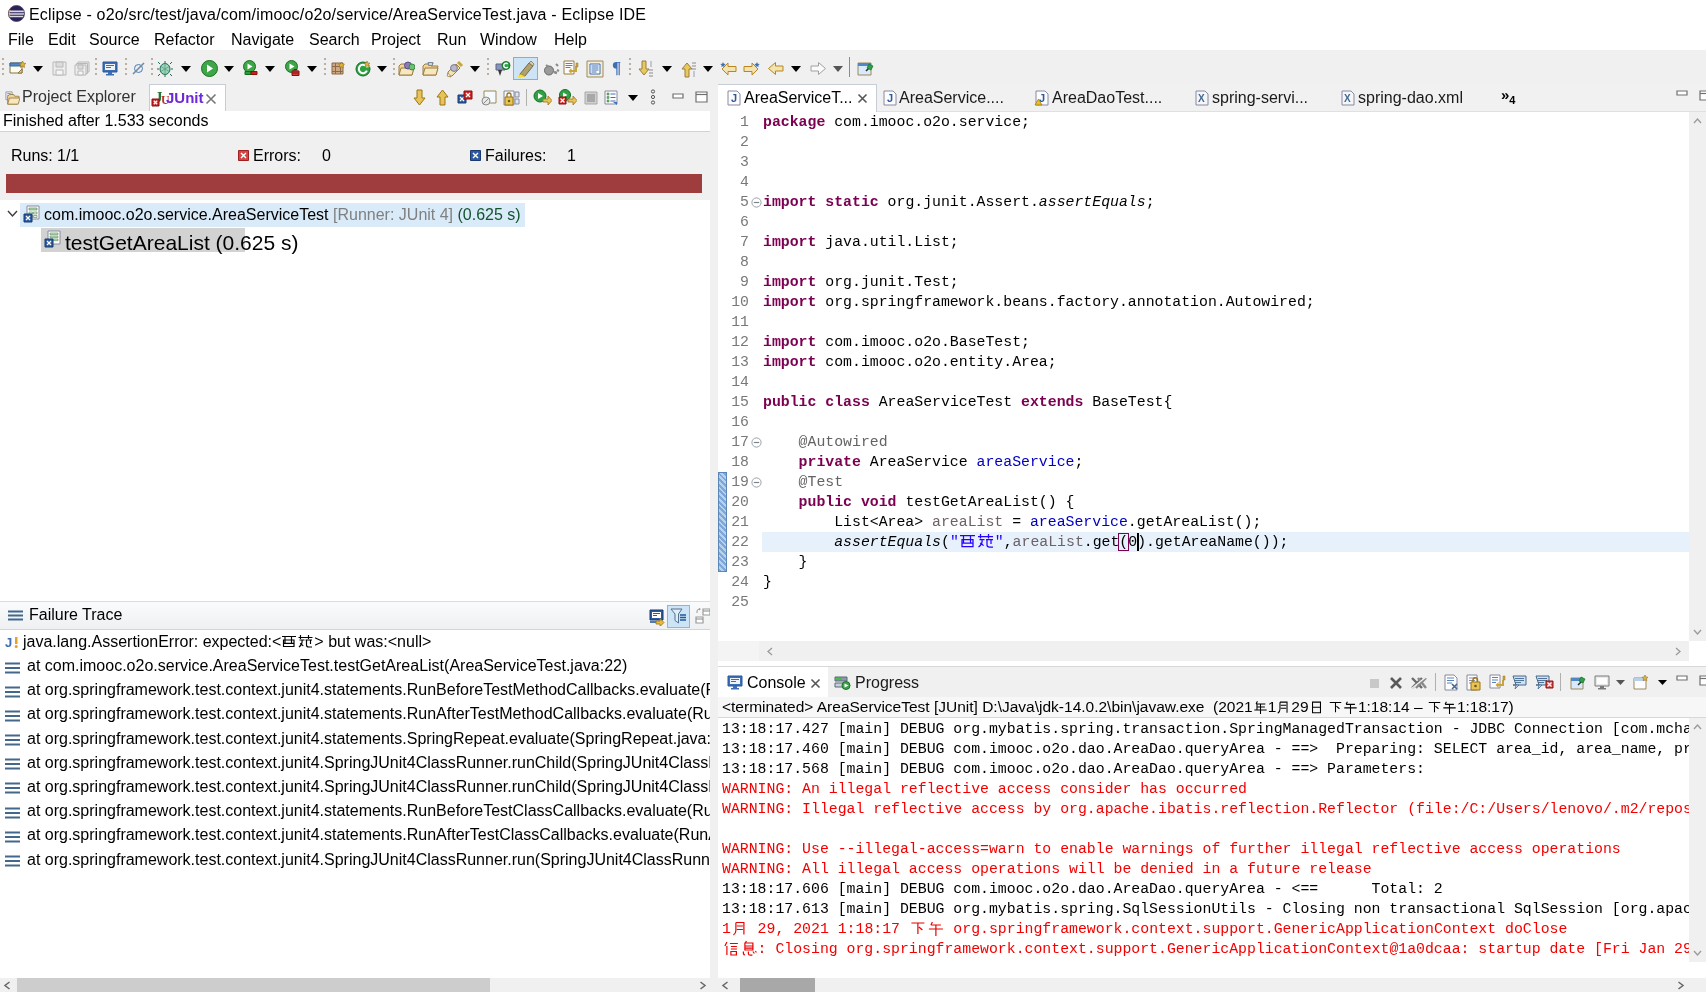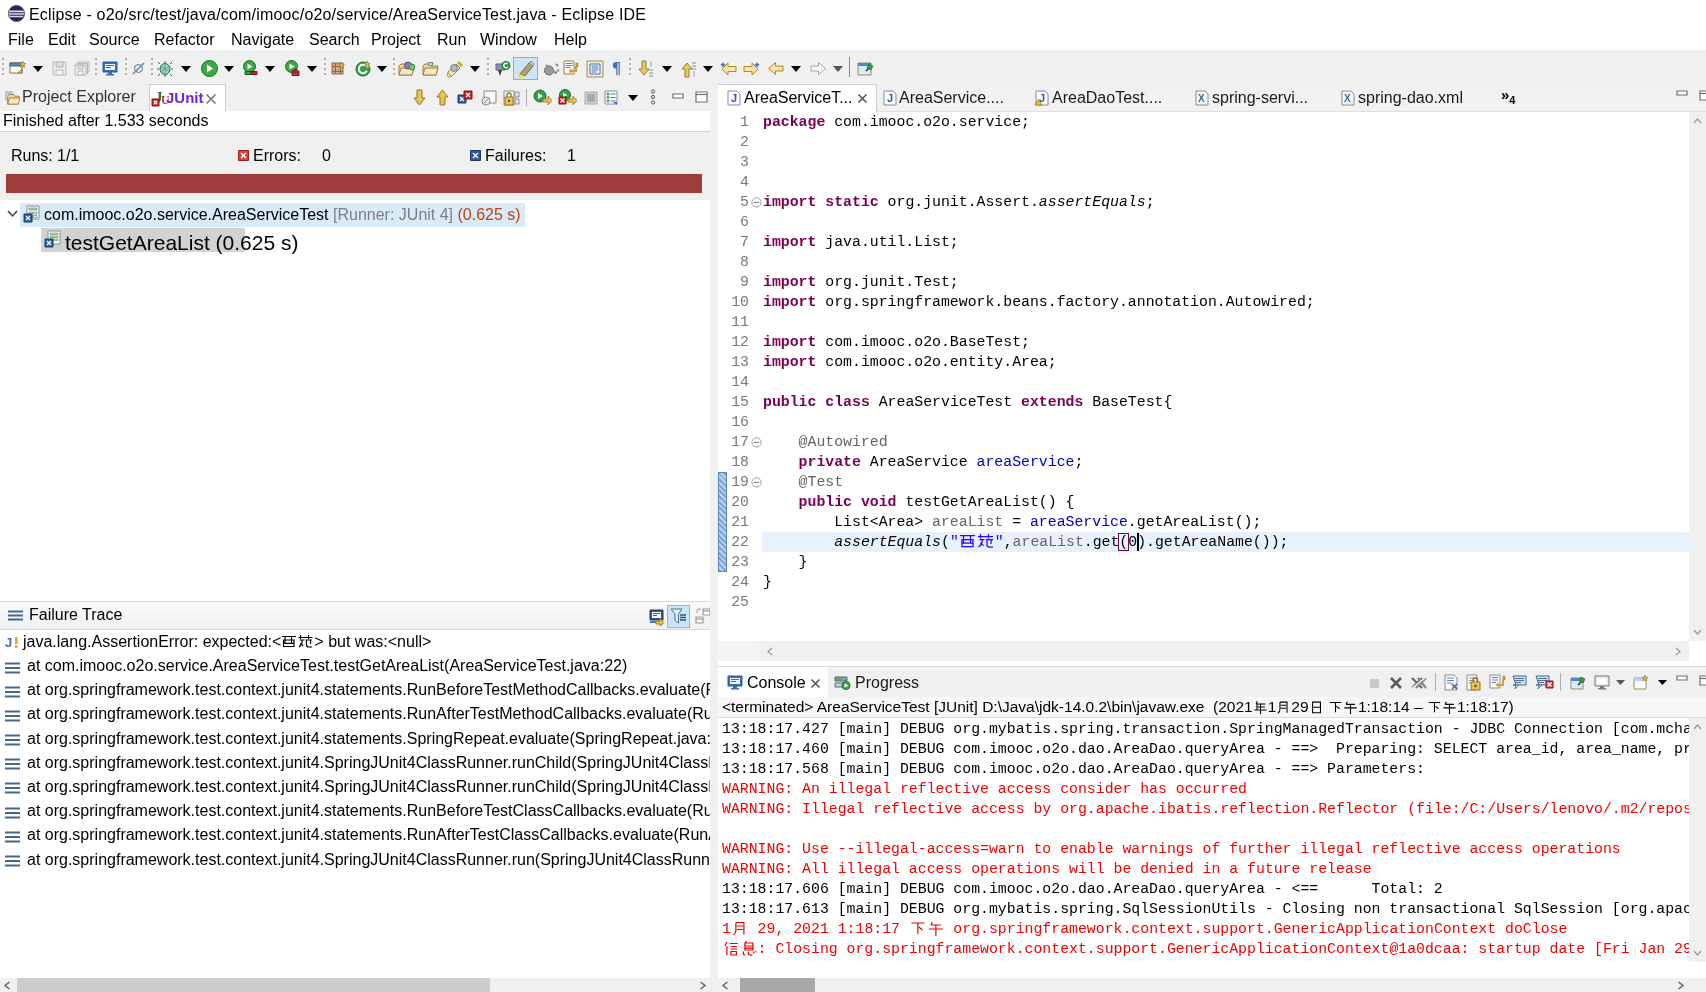--- a/index.html
+++ b/index.html
@@ -377,21 +377,21 @@
   <svg class="abs" style="left:7px;top:10px" width="11" height="8" viewBox="0 0 11 8">
         <path d="M1 1l4.5 5L10 1" fill="none" stroke="#3c3c3c" stroke-width="1.4"></path>
       </svg>
   <svg class="abs" style="left:23px;top:5px" width="17" height="18" viewBox="0 0 17 18">
         <path d="M4 1h12v13H4z" fill="#fff" stroke="#8a8aa0"></path>
         <path d="M6 3h8v2H6z" fill="#bcd4bc" stroke="#4a8a4a" stroke-width=".6"></path>
         <path d="M6 7h3.5v2H6zM10.5 7H14v2h-3.5zM6 10.5h3.5v2H6zM10.5 10.5H14v2h-3.5z" fill="#e8f0e8" stroke="#4a8a4a" stroke-width=".6"></path>
         <path d="M1 9h8v8H1z" fill="#2a5aa0" stroke="#1a3a70"></path>
         <path d="M3 11l4 4M7 11l-4 4" stroke="#fff" stroke-width="1.3"></path>
       </svg>
-  <span style="position:absolute;left:44px;top:6px;font-size:16px;color:#000;white-space:pre">com.imooc.o2o.service.AreaServiceTest<span style="color:#808080"> [Runner: JUnit 4]</span><span style="color:#c2410c"> (0.625 s)</span></span>
+  <span style="position:absolute;left:44px;top:6px;font-size:16px;color:#000;white-space:pre">com.imooc.o2o.service.AreaServiceTest<span style="color:#808080"> [Runner: JUnit 4]</span><span style="color:#14532d"> (0.625 s)</span></span>
   <div style="position:absolute;left:41px;top:28px;width:204px;height:24px;background:#d2d2d2"></div>
   <svg class="abs" style="left:44px;top:30px" width="17" height="18" viewBox="0 0 17 18">
         <path d="M4 1h12v13H4z" fill="#fff" stroke="#8a8aa0"></path>
         <path d="M6 3h8v1.6H6zM6 6h8v1.6H6zM6 9h8v1.6H6z" fill="#cfe3cf" stroke="#4a8a4a" stroke-width=".6"></path>
         <path d="M1 9h8v8H1z" fill="#2a5aa0" stroke="#1a3a70"></path>
         <path d="M3 11l4 4M7 11l-4 4" stroke="#fff" stroke-width="1.3"></path>
       </svg>
   <span style="position:absolute;left:65px;top:31px;font-size:21px;color:#000;white-space:pre">testGetAreaList (0.625 s)</span>
  </div>
  <div id="ftheader">

